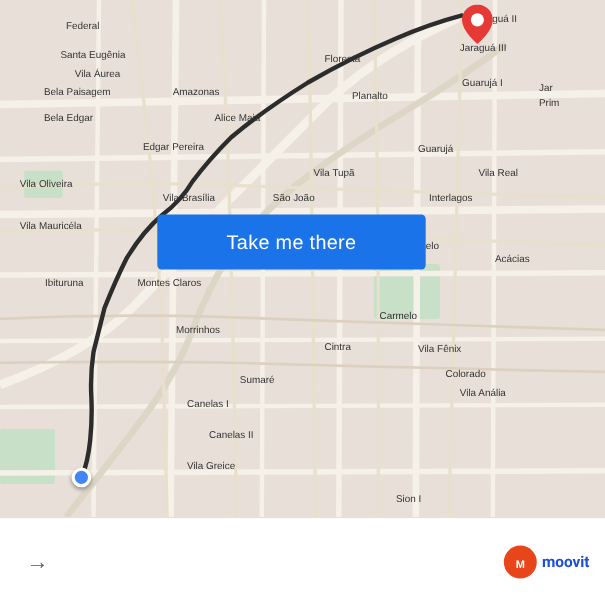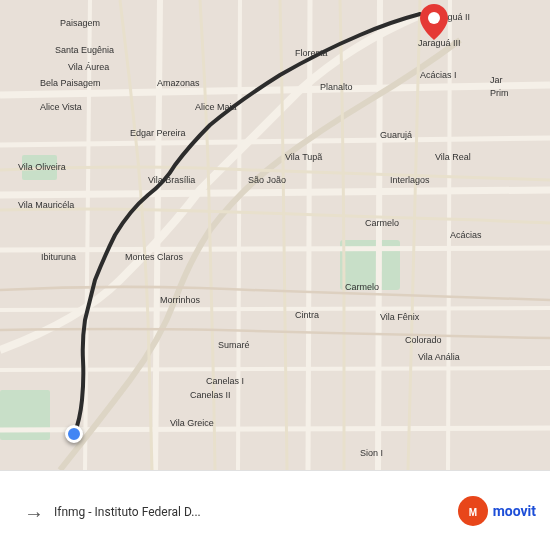--- a/index.html
+++ b/index.html
@@ -217,33 +217,33 @@
       <path d="M 340,0 Q 342,80 343,160 Q 344,240 344,320 Q 344,400 344,470" stroke="#e8e0cc" stroke-width="3" fill="none"></path>
       <path d="M 420,0 Q 418,80 416,160 Q 414,240 412,320 Q 410,400 408,470" stroke="#e8e0cc" stroke-width="3" fill="none"></path>
 
       <path d="M 0,290 Q 100,285 200,288 Q 300,292 400,295 Q 480,298 550,300" stroke="#ddd0c0" stroke-width="2.5" fill="none"></path>
       <path d="M 0,330 Q 120,328 220,330 Q 320,333 420,335 Q 480,337 550,338" stroke="#ddd0c0" stroke-width="2.5" fill="none"></path>
 
       <path d="M 74,435 Q 80,420 82,400 Q 84,380 83,360 Q 82,340 85,320 Q 90,300 95,280 Q 105,255 115,235 Q 130,210 148,195 Q 165,182 175,165 Q 190,145 210,125 Q 240,100 280,75 Q 320,52 360,35 Q 390,22 420,14" stroke="#2c2c2c" stroke-width="4" fill="none" stroke-linecap="round" stroke-linejoin="round"></path>
     </svg>
 
     <div id="map-labels">
-        <div class="map-label" style="top: 18px; left: 60px;">Paisagem</div>
+        <div class="map-label" style="top: 18px; left: 60px;">Federal</div>
         <div class="map-label" style="top: 12px; left: 430px;">Jaraguá II</div>
         <div class="map-label" style="top: 45px; left: 55px;">Santa Eugênia</div>
         <div class="map-label" style="top: 62px; left: 68px;">Vila Áurea</div>
         <div class="map-label" style="top: 48px; left: 295px;">Floresta</div>
         <div class="map-label" style="top: 38px; left: 418px;">Jaraguá III</div>
         <div class="map-label" style="top: 78px; left: 40px;">Bela Paisagem</div>
         <div class="map-label" style="top: 78px; left: 145px; margin-left: 12px;">Amazonas</div>
-        <div class="map-label" style="top: 70px; left: 420px;">Acácias I</div>
+        <div class="map-label" style="top: 70px; left: 420px;">Guarujá I</div>
         <div class="map-label" style="top: 82px; left: 320px;">Planalto</div>
         <div class="map-label" style="top: 75px; left: 490px;">Jar</div>
         <div class="map-label" style="top: 88px; left: 490px;">Prim</div>
-        <div class="map-label" style="top: 102px; left: 40px;">Alice Vista</div>
+        <div class="map-label" style="top: 102px; left: 40px;">Bela Edgar</div>
         <div class="map-label" style="top: 102px; left: 195px;">Alice Maia</div>
         <div class="map-label" style="top: 128px; left: 130px;">Edgar Pereira</div>
         <div class="map-label" style="top: 130px; left: 380px;">Guarujá</div>
         <div class="map-label" style="top: 162px; left: 18px;">Vila Oliveira</div>
         <div class="map-label" style="top: 152px; left: 285px;">Vila Tupã</div>
         <div class="map-label" style="top: 152px; left: 435px;">Vila Real</div>
         <div class="map-label" style="top: 175px; left: 148px;">Vila Brasília</div>
         <div class="map-label" style="top: 175px; left: 248px;">São João</div>
         <div class="map-label" style="top: 175px; left: 390px;">Interlagos</div>
         <div class="map-label" style="top: 200px; left: 18px;">Vila Mauricéla</div>
@@ -251,48 +251,48 @@
         <div class="map-label" style="top: 218px; left: 365px;">Carmelo</div>
         <div class="map-label" style="top: 218px; left: 450px; margin-top: 12px;">Acácias</div>
         <div class="map-label" style="top: 252px; left: 18px; padding-left: 23px;">Ibituruna</div>
         <div class="map-label" style="top: 295px; left: 160px;">Morrinhos</div>
         <div class="map-label" style="top: 282px; left: 345px;">Carmelo</div>
         <div class="map-label" style="top: 310px; left: 295px;">Cintra</div>
         <div class="map-label" style="top: 312px; left: 380px;">Vila Fênix</div>
         <div class="map-label" style="top: 335px; left: 405px;">Colorado</div>
         <div class="map-label" style="top: 340px; left: 218px;">Sumaré</div>
         <div class="map-label" style="top: 352px; left: 418px;">Vila Anália</div>
-        <div class="map-label" style="top: 376px; left: 170px; margin-left: 36px;">Canelas I</div>
+        <div class="map-label" style="top: 362px; left: 170px;">Canelas I</div>
         <div class="map-label" style="top: 390px; left: 170px; margin-left: 20px;">Canelas II</div>
         <div class="map-label" style="top: 418px; left: 170px;">Vila Greice</div>
         <div class="map-label" style="top: 448px; left: 360px;">Sion I</div>
       </div>
 
     <div class="origin-marker" style="top: 425px; left: 65px;"></div>
 
     <div class="dest-marker" style="top: 4px; left: 420px;">
       <svg viewBox="0 0 28 36" xmlns="http://www.w3.org/2000/svg">
         <path d="M14 0 C6.27 0 0 6.27 0 14 C0 24.5 14 36 14 36 C14 36 28 24.5 28 14 C28 6.27 21.73 0 14 0Z" fill="#e53935"></path>
         <circle cx="14" cy="14" r="6" fill="white"></circle>
       </svg>
     </div>
 
+    <div id="cta-button-container">
+      <button id="cta-button">Take me there</button>
+    </div>
 
 
   </div>
 
   <div id="footer">
     <div class="footer-inner">
 
 
       <div class="footer-arrow">→</div>
 
-      <div class="footer-dest">
-        <span class="footer-dest-text">Ifnmg - Instituto Federal D...</span>
-      </div>
 
       <div class="moovit-logo">
         <svg class="moovit-icon" viewBox="0 0 32 32" xmlns="http://www.w3.org/2000/svg">
           <circle cx="16" cy="16" r="15" fill="#e8461a"></circle>
           <text x="16" y="21" text-anchor="middle" font-size="10" fill="white" font-weight="bold" font-family="Arial">M</text>
         </svg>
         <span class="moovit-text">moovit</span>
       </div>
 
     </div>

